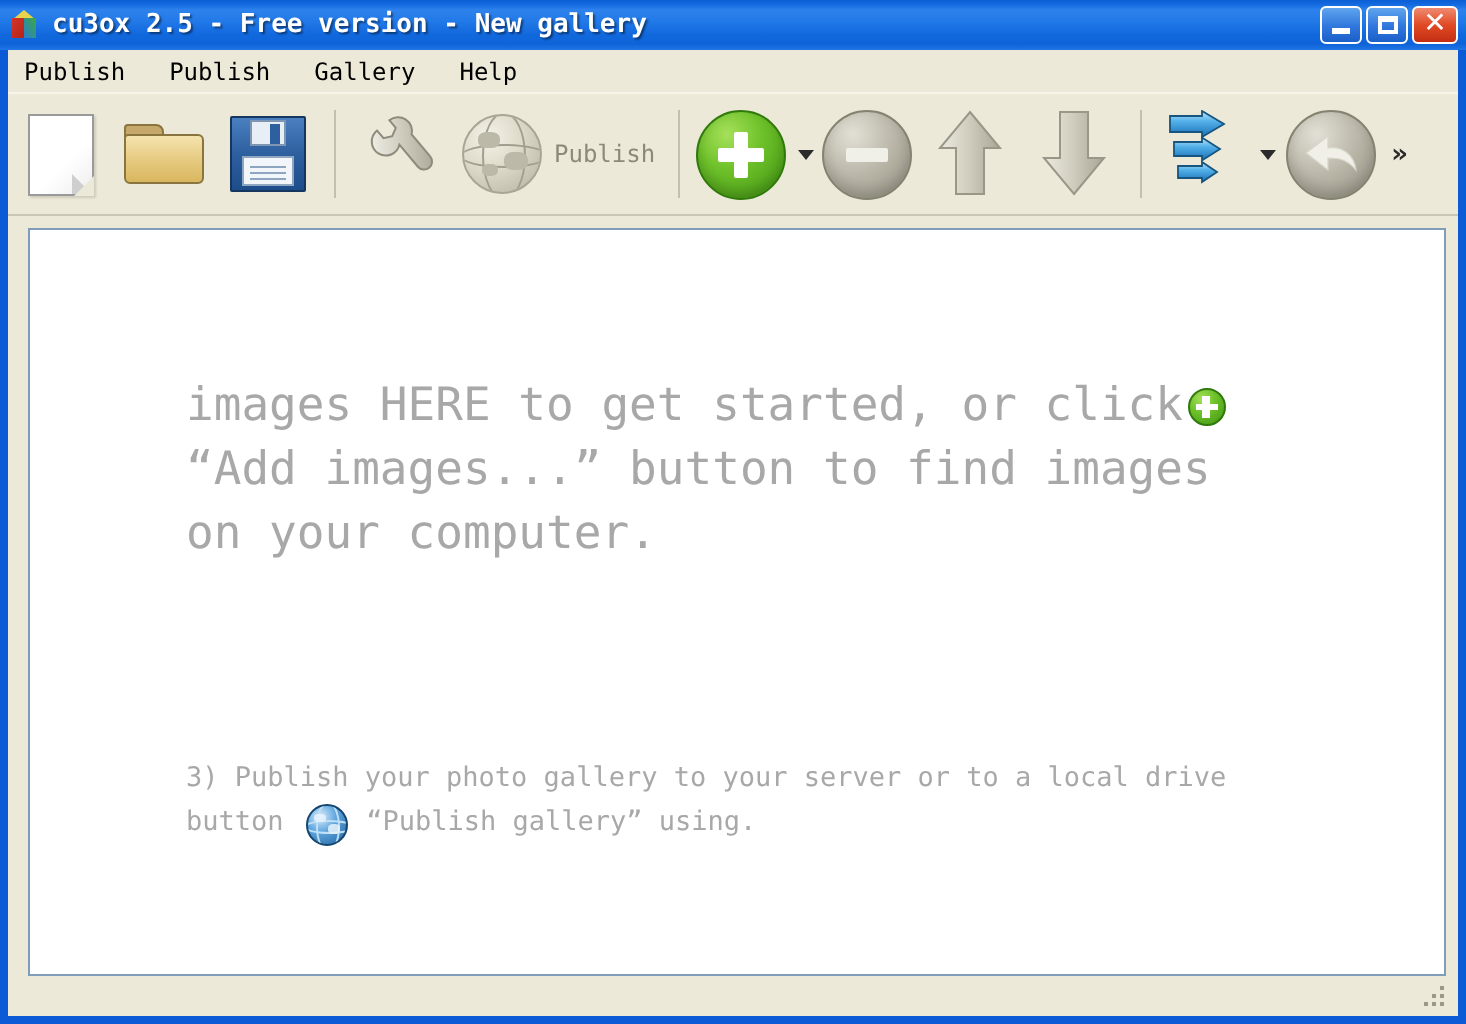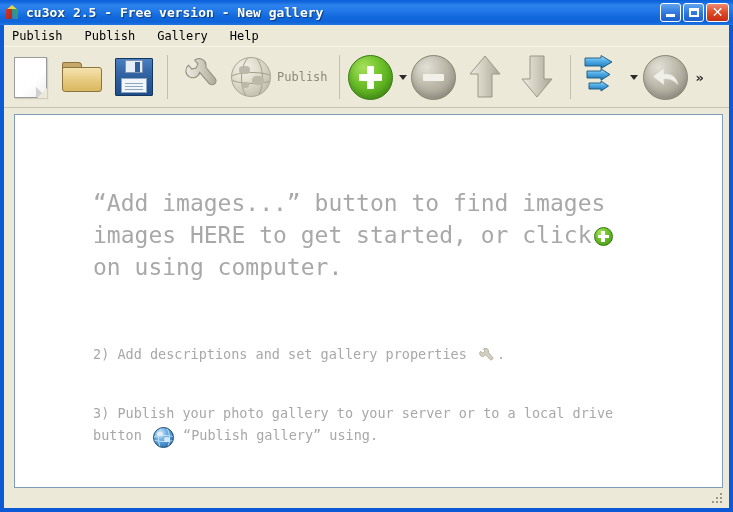--- a/index.html
+++ b/index.html
@@ -602,38 +602,28 @@
         </svg>
       </div>
     </div>
 
     <div class="overflow">»</div>
   </div>
 
   <div class="content">
 
     <div class="hint-big">
-      <div>“Add images...” button to find images</div>
       <div>
         <span>images HERE to get started, or click</span><span class="inline-ic ic-plus-sm"><span class="h"></span><span class="v"></span></span>
       </div>
-      <div>on using computer.</div>
+      <div>“Add images...” button to find images</div>
+      <div>on your computer.</div>
     </div>
 
     <div class="hint-small">
-      <div>
-        <span>2) Add descriptions and set gallery properties</span>
-        <span class="inline-ic ic-wrench-sm">
-          <svg width="18" height="16" viewBox="0 0 18 16">
-            <g transform="rotate(-40 9 8)">
-              <path d="M8 1 a3 3 0 1 0 1.8 5.4 L9.8 13 a1.7 1.7 0 0 0 3.4 0 L13.2 6.6 A3 3 0 0 0 11.4 1 L11.4 3.2 L9.7 4.1 L8 3.2 Z" fill="#d3d0c2" stroke="#a8a597" stroke-width="0.7"></path>
-            </g>
-          </svg>
-        </span><span>.</span>
-      </div>
       <div class="l3">
         <div>3) Publish your photo gallery to your server or to a local drive</div>
         <div>
           <span>button</span>
           <span class="inline-ic ic-globe-sm">
             <span class="ic-globe blue" style="width:19px;height:19px;display:block;">
               <span class="merid" style="margin-left:-5px;width:10px;"></span>
               <span class="eq" style="margin-top:-2.5px;height:5px;"></span>
               <span class="cont" style="left:3px;top:4px;width:6px;height:4px;"></span>
               <span class="cont" style="left:10px;top:9px;width:6px;height:5px;"></span>

